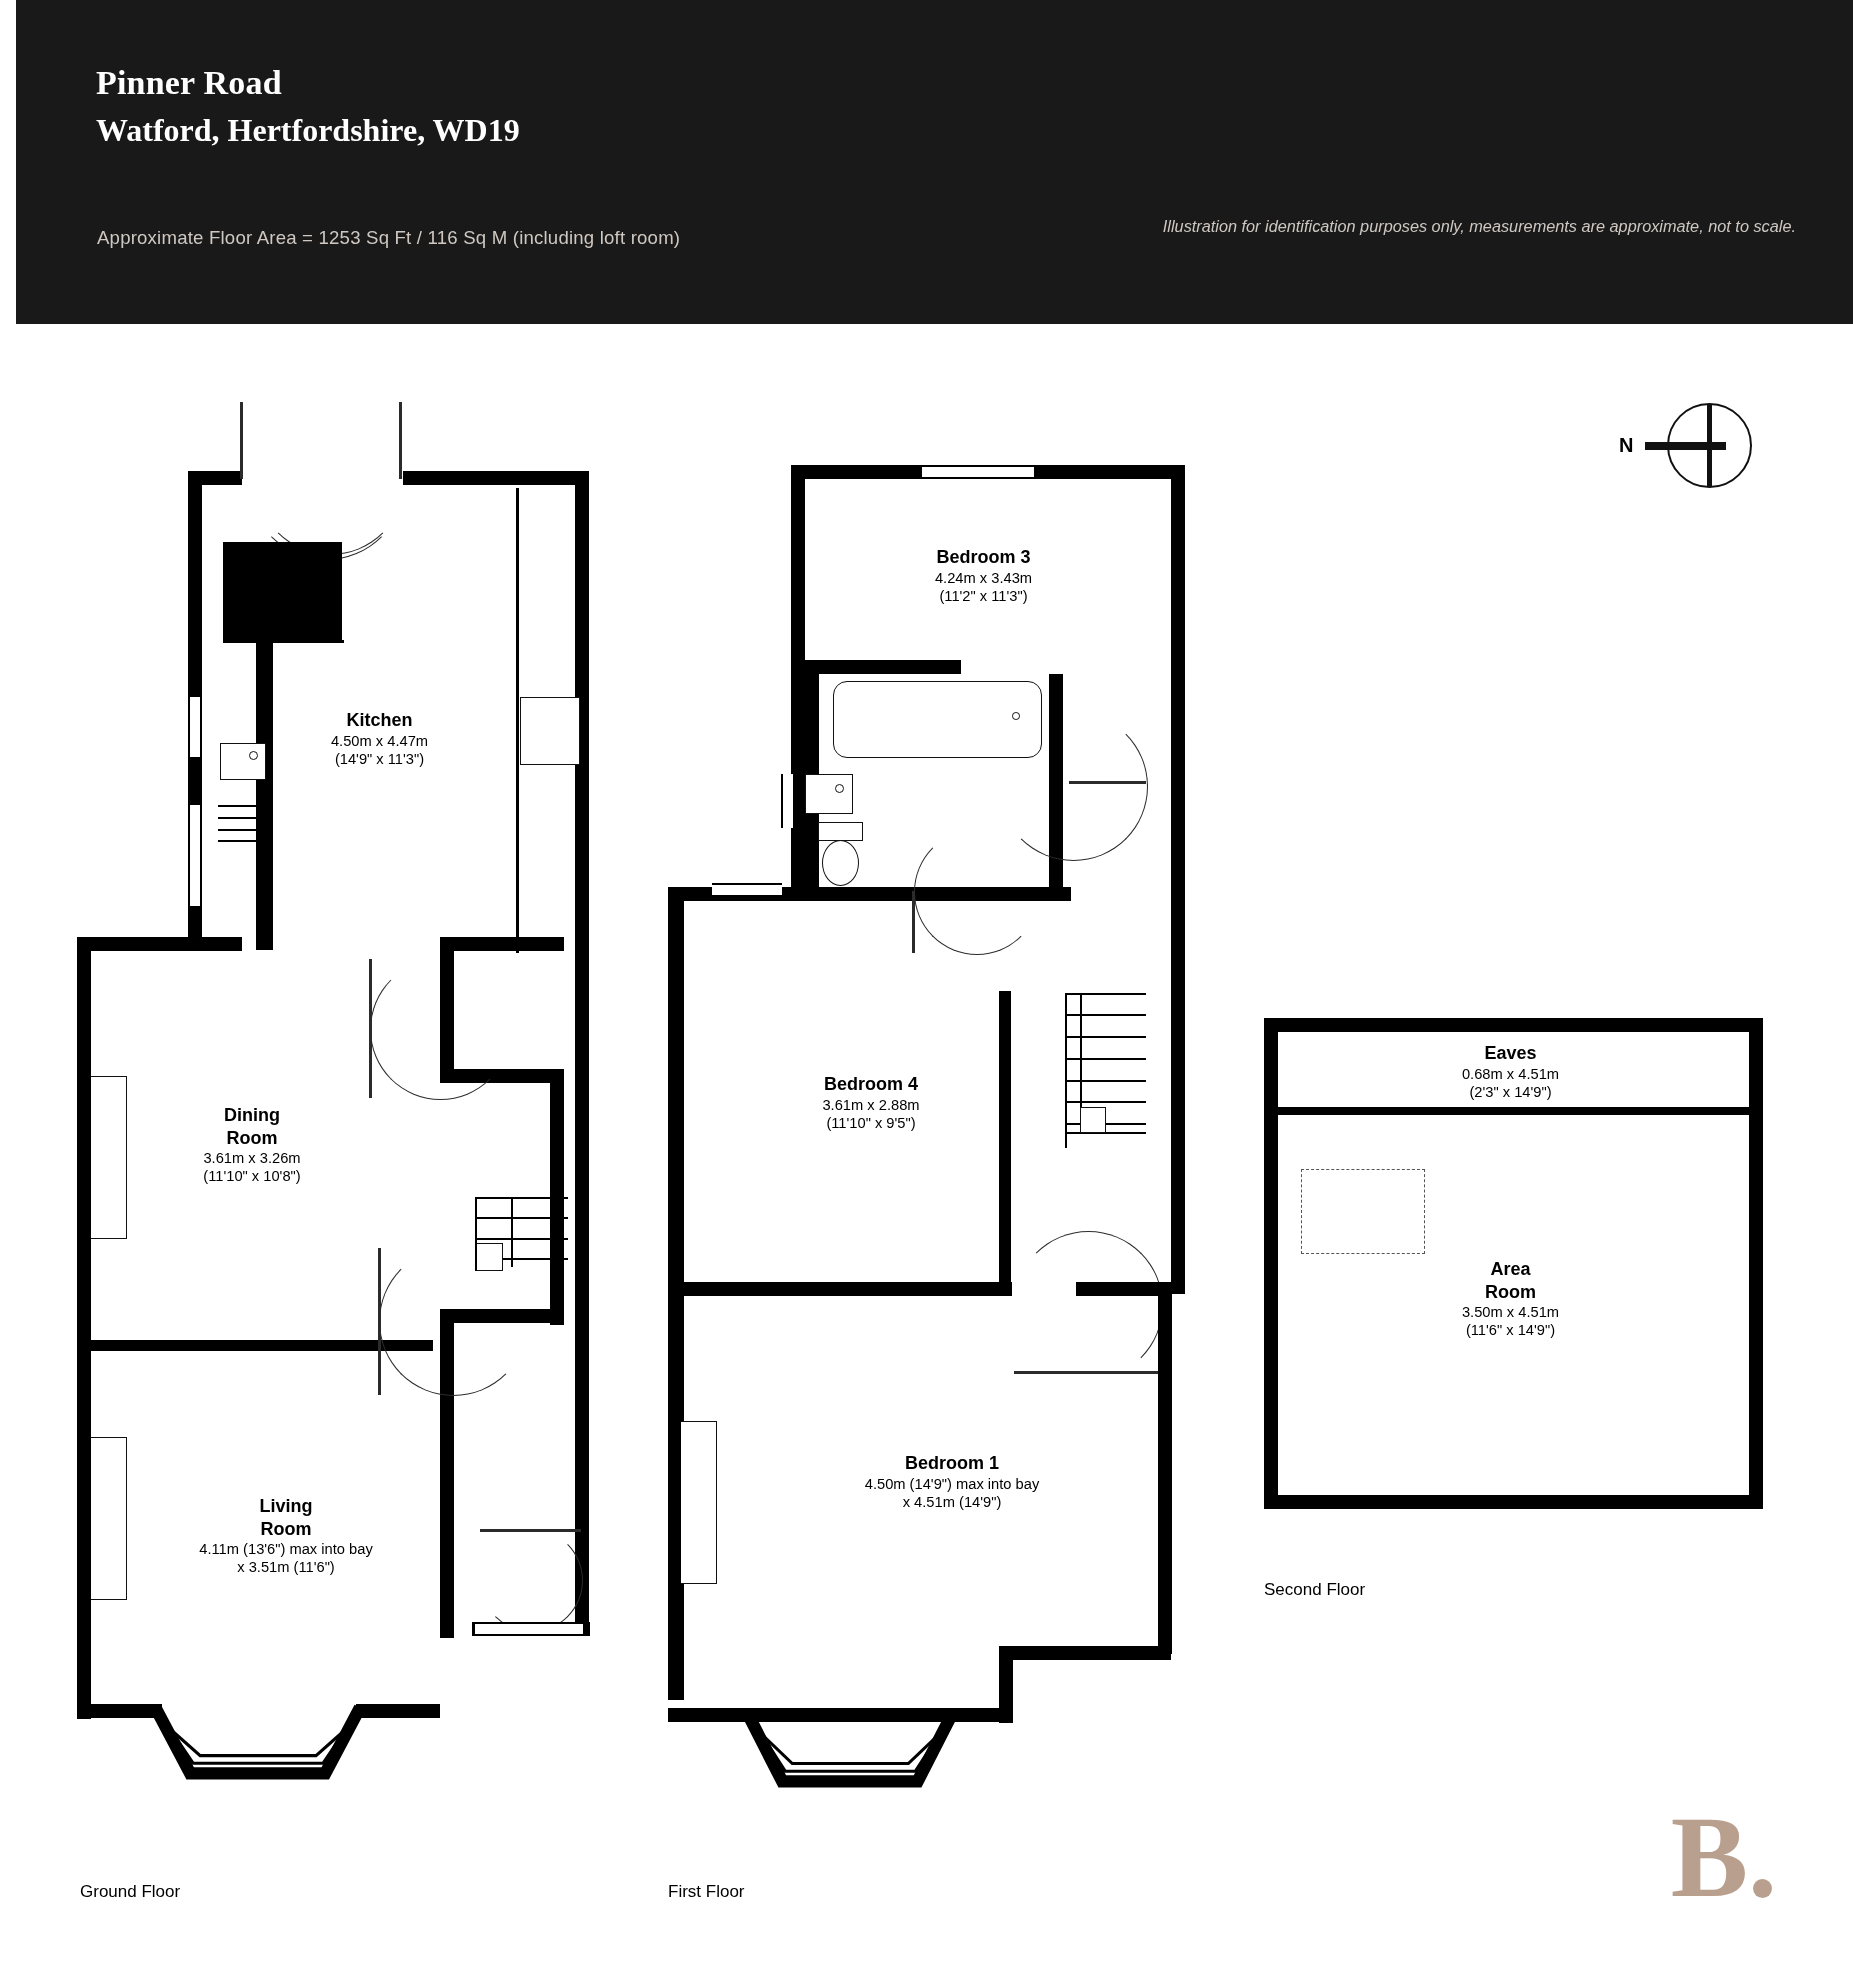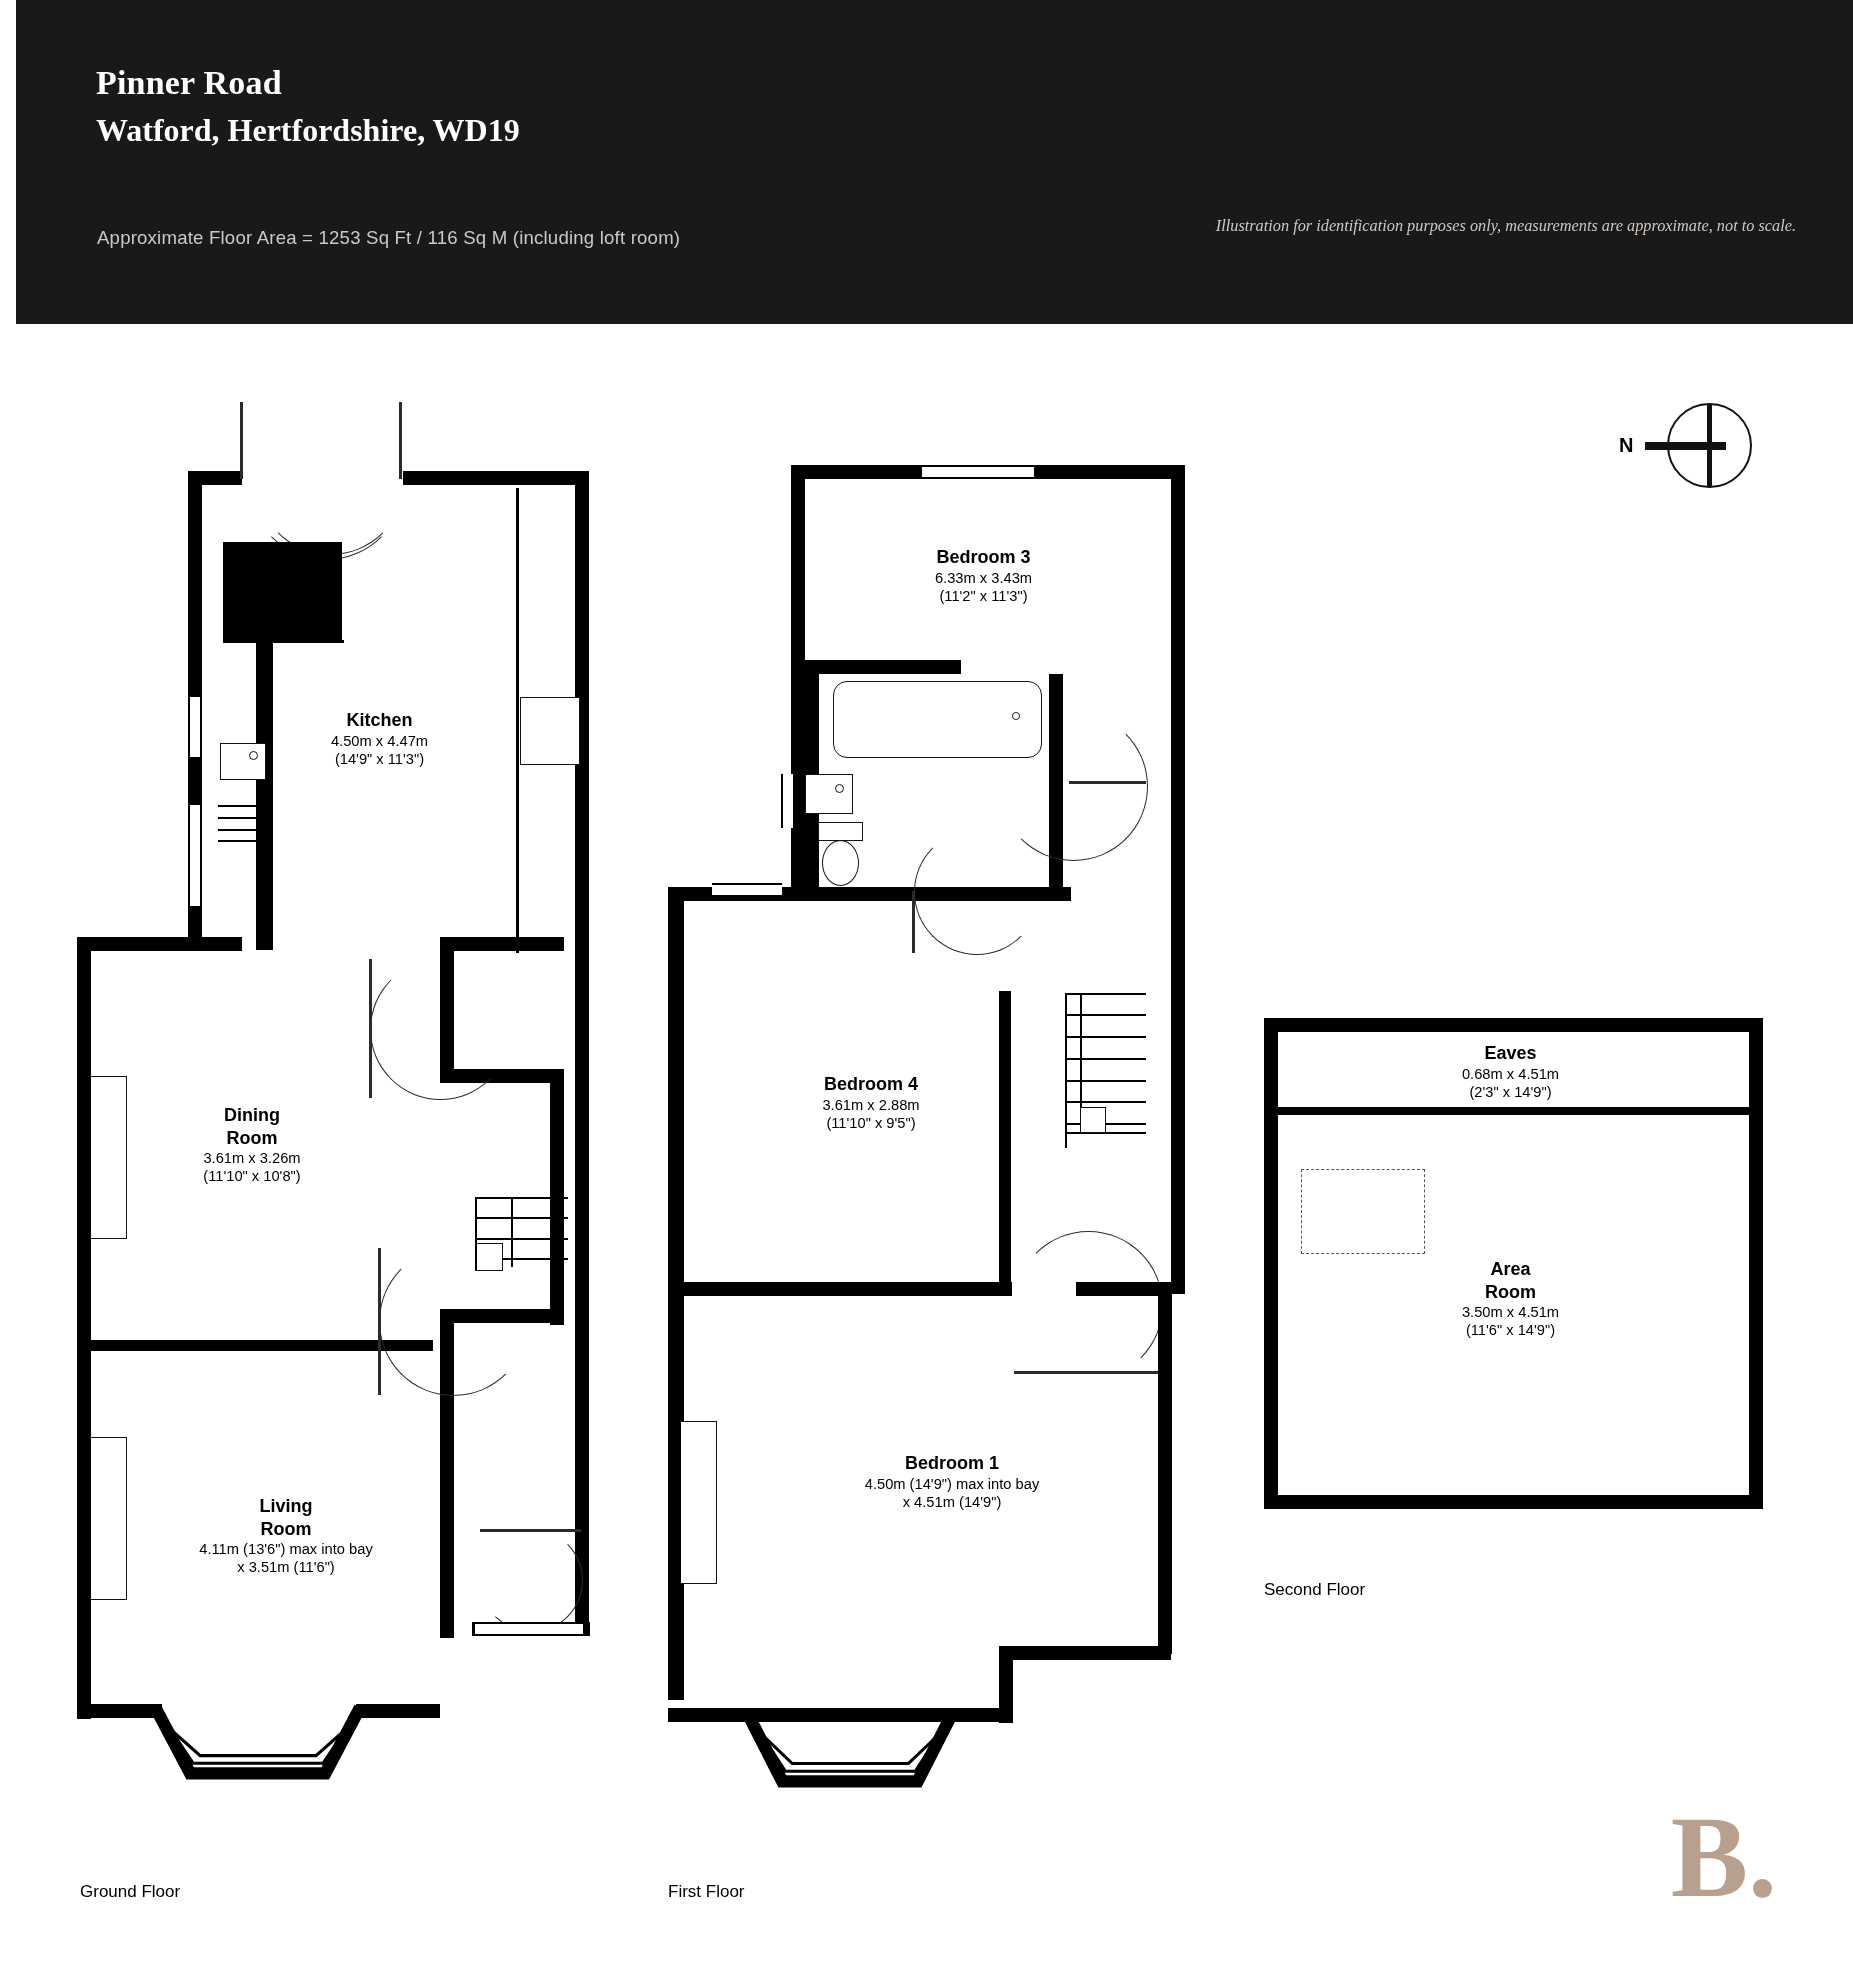--- a/index.html
+++ b/index.html
@@ -50,21 +50,21 @@
     font-size: 18.6px;
     letter-spacing: 0.2px;
     text-align: center;
   }
   #header .disclaimer {
     position: absolute;
     right: 74px;
     top: 215px;
     text-align: right;
     color: #cfc8c2;
-    font-family: Liberation Serif, serif;
+    font-family: Liberation Sans, sans-serif;
     font-style: italic;
     font-size: 16.3px;
     line-height: 1.35;
     margin-left: 24px;
   }
 
   
   .wall {
     position: absolute;
     background: #000000;
@@ -319,21 +319,21 @@
   <div class="wall" style="left:1171px;top:465px;width:14px;height:829px;"></div>
   <div class="window" style="left:922px;top:465px;width:112px;height:14px;"></div>
   <div class="wall" style="left:791px;top:658px;width:14px;height:15.5px;"></div>
   <div class="wall" style="left:791px;top:660px;width:170px;height:14px;"></div>
   <div class="wall" style="left:805px;top:660px;width:14px;height:232px;"></div>
   <div class="wall" style="left:1049px;top:674px;width:14px;height:132px;"></div>
   <div class="wall" style="left:1049px;top:790px;width:14px;height:101px;"></div>
 
   <div class="room-label" style="left:883px;top:546px;width:201px;">
     <span class="nm">Bedroom 3</span>
-    <span class="dm">6.33m x 3.43m</span>
+    <span class="dm">4.24m x 3.43m</span>
     <span class="dm">(11'2" x 11'3")</span>
   </div>
 
   <div class="wall" style="left:805px;top:887px;width:256px;height:11px;"></div>
   <div class="fix" style="left:833px;top:681px;width:209px;height:77px;border-radius:14px;"></div>
   <div class="fix-round" style="left:1012px;top:712px;width:7.7px;height:7.7px;"></div>
   <div class="fix" style="left:805px;top:774px;width:48px;height:40px;"></div>
   <div class="fix-round" style="left:835px;top:784px;width:9.3px;height:9.3px;"></div>
   <div class="fix-round" style="left:822px;top:840px;width:37px;height:46px;"></div>
   <div class="fix" style="left:818px;top:822px;width:45px;height:18.6px;"></div>

